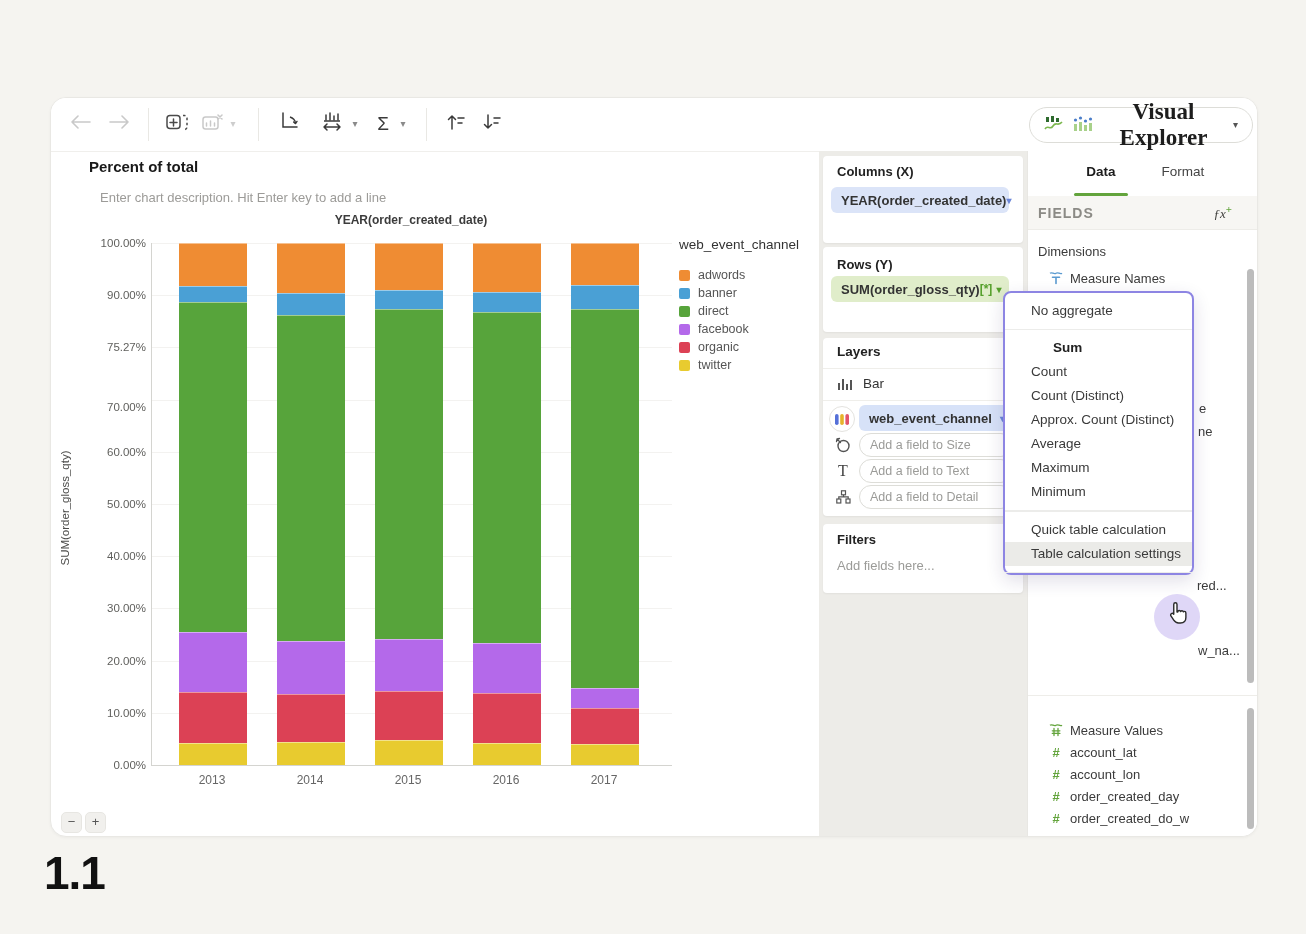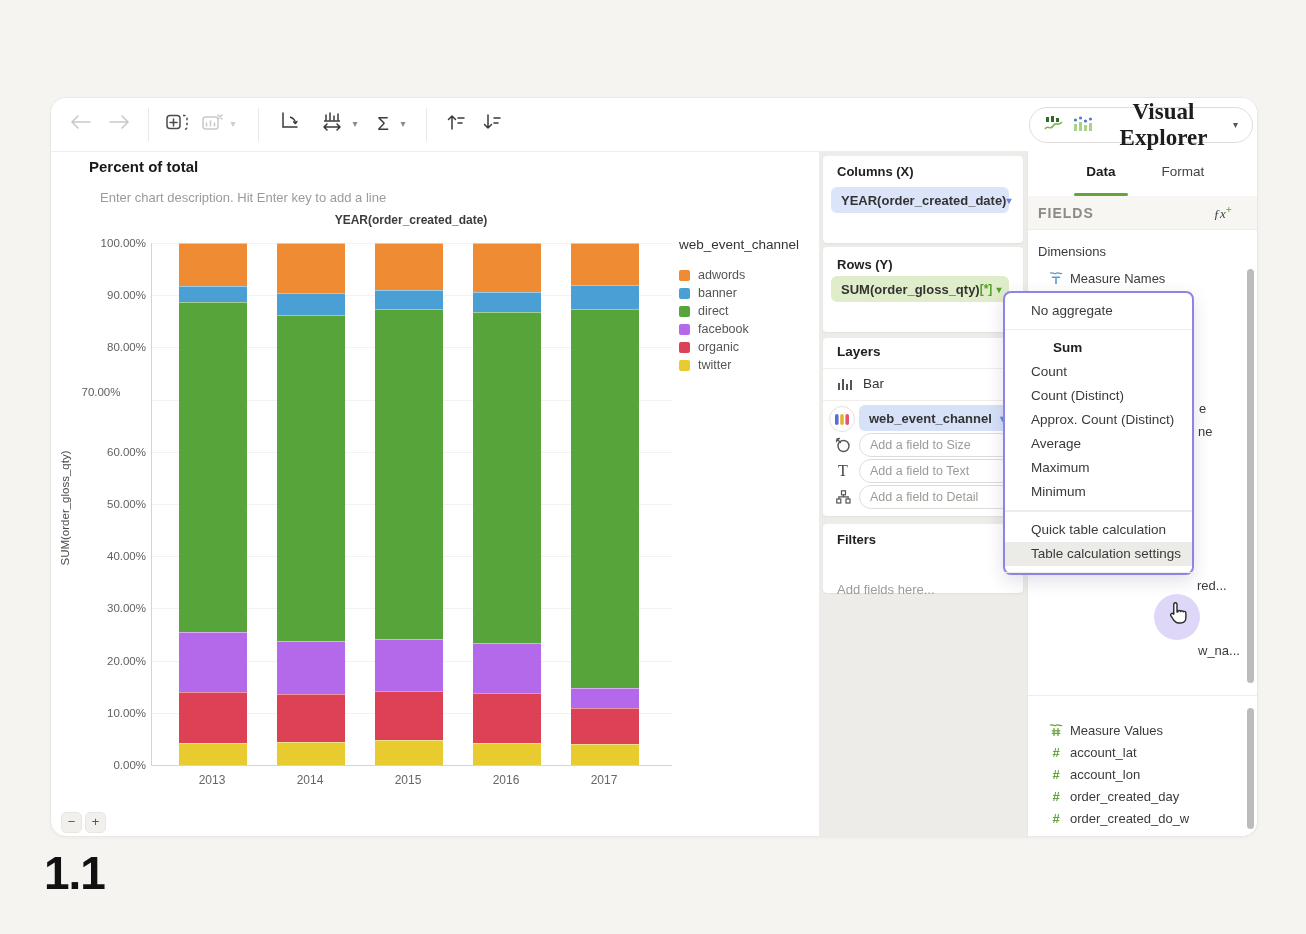--- a/index.html
+++ b/index.html
@@ -34,21 +34,21 @@
   .zoombtn{position:absolute;width:19px;height:19px;border-radius:5px;background:#f1f0ed;border:1px solid #e7e6e2;color:#555;font-size:13px;line-height:17px;text-align:center;}
   
   .shelf-panel{position:absolute;left:768px;top:53px;width:208px;height:685px;background:#edece8;}
   .shelf-card{position:absolute;left:4px;width:200px;background:#fff;border-radius:4px;box-shadow:0 1px 2px rgba(0,0,0,.05);}
   .shelf-head{position:absolute;left:14px;font-size:13px;font-weight:700;color:#222;}
   .pill{position:absolute;display:flex;align-items:center;box-sizing:border-box;padding:0 10px;height:26px;border-radius:6px;font-size:13px;font-weight:600;color:#333;}
   .pill .pcaret{margin-left:auto;font-size:10px;}
   .ph-pill{position:absolute;display:flex;align-items:center;box-sizing:border-box;padding:0 10px;height:24px;border:1px solid #ddddd8;border-radius:12px;font-size:12.5px;color:#9b9b98;background:#fff;}
   .lyr-div{position:absolute;left:0;width:200px;height:1px;background:#efeeea;}
   .lyr-icn{position:absolute;width:24px;height:24px;display:flex;align-items:center;justify-content:center;}
-  .filters-ph{position:absolute;left:14px;font-size:13px;color:#9b9b98;margin-top:24px;}
+  .filters-ph{position:absolute;left:14px;font-size:13px;color:#9b9b98;}
   
   .fields-panel{position:absolute;left:976px;top:53px;width:230px;height:685px;background:#fff;border-left:1px solid #e8e7e3;box-sizing:border-box;overflow:hidden;}
   .tabs{position:absolute;left:0;top:0;width:230px;height:45px;border-bottom:1px solid #edece8;}
   .tab{position:absolute;top:13px;font-size:13.5px;color:#444;text-align:center;}
   .tab.active{font-weight:700;color:#1c1c1c;}
   .tab-underline{position:absolute;left:46px;top:42px;width:54px;height:3px;border-radius:2px;background:#63a43c;}
   .fields-bar{position:absolute;left:0;top:45px;width:230px;height:33px;background:#f7f6f3;border-bottom:1px solid #edece8;display:flex;align-items:center;}
   .fields-label{margin-left:10px;font-size:14px;letter-spacing:1px;color:#8b8a85;font-weight:700;flex:1;}
   .fx{margin-right:26px;font-size:13px;color:#3f3f3c;font-family:"Liberation Serif",serif;font-style:italic;}
   .fx sup{color:#63a43c;font-style:normal;font-weight:700;}
@@ -221,22 +221,22 @@
           <div class="seg" style="height: 36.54px; background: rgb(220, 65, 85);"></div>
           <div class="seg" style="height: 19.836px; background: rgb(180, 105, 234);"></div>
           <div class="seg" style="height: 378.972px; background: rgb(87, 164, 59);"></div>
           <div class="seg" style="height: 23.49px; background: rgb(74, 160, 213);"></div>
           <div class="seg" style="height: 42.282px; background: rgb(239, 140, 51);"></div>
         </div>
       </div>
     <div id="yticks">
         <div class="ytick" style="top: 145px;">100.00%</div>
         <div class="ytick" style="top: 197.2px;">90.00%</div>
-        <div class="ytick" style="top: 249.4px;">80.00%</div>
-        <div class="ytick" style="top: 294px; text-align: center;">70.00%</div>
+        <div class="ytick" style="top: 249.4px;">75.27%</div>
+        <div class="ytick" style="top: 309px;">70.00%</div>
         <div class="ytick" style="top: 353.8px;">60.00%</div>
         <div class="ytick" style="top: 406px;">50.00%</div>
         <div class="ytick" style="top: 458.2px;">40.00%</div>
         <div class="ytick" style="top: 510px;">30.00%</div>
         <div class="ytick" style="top: 562.6px;">20.00%</div>
         <div class="ytick" style="top: 614.8px;">10.00%</div>
         <div class="ytick" style="top: 667px;">0.00%</div>
       </div>
     <div id="xlabels">
         <div class="xlab" style="left: 127px;">2013</div>

